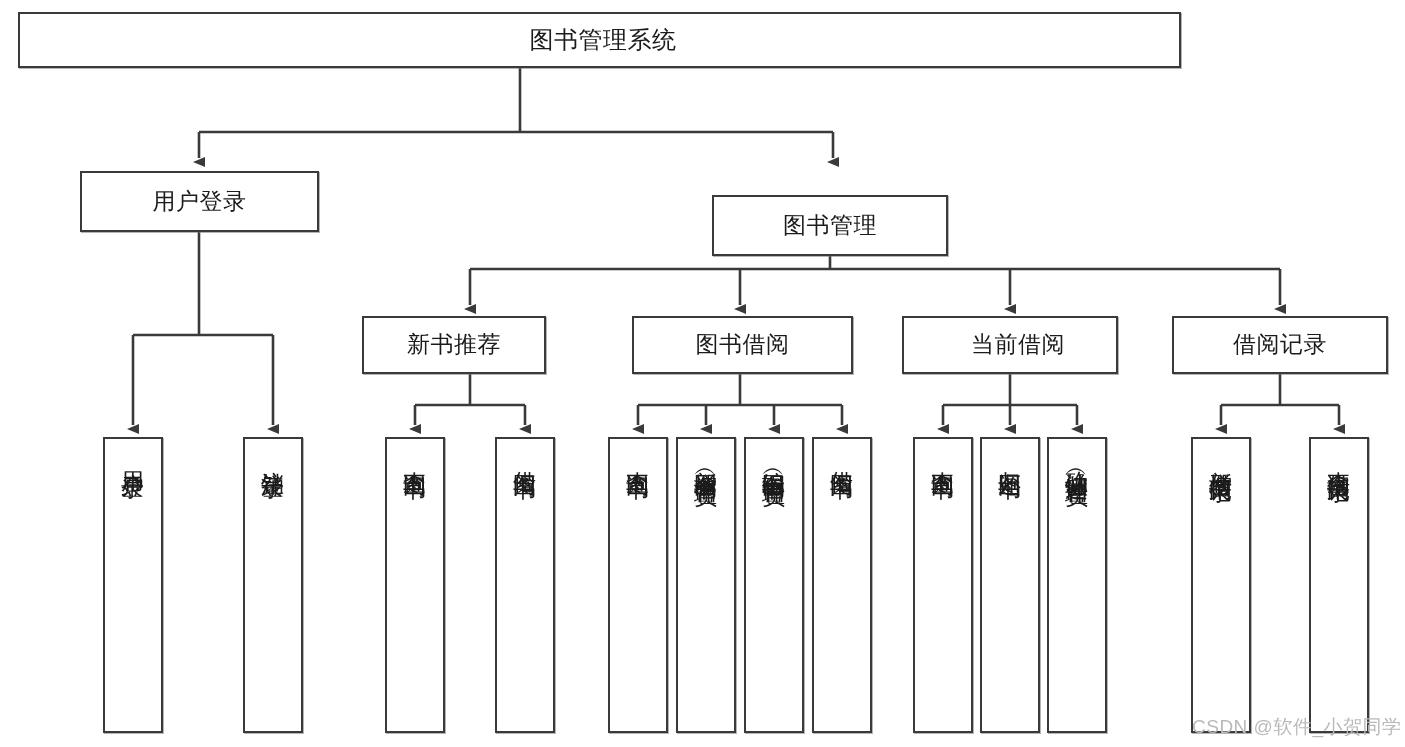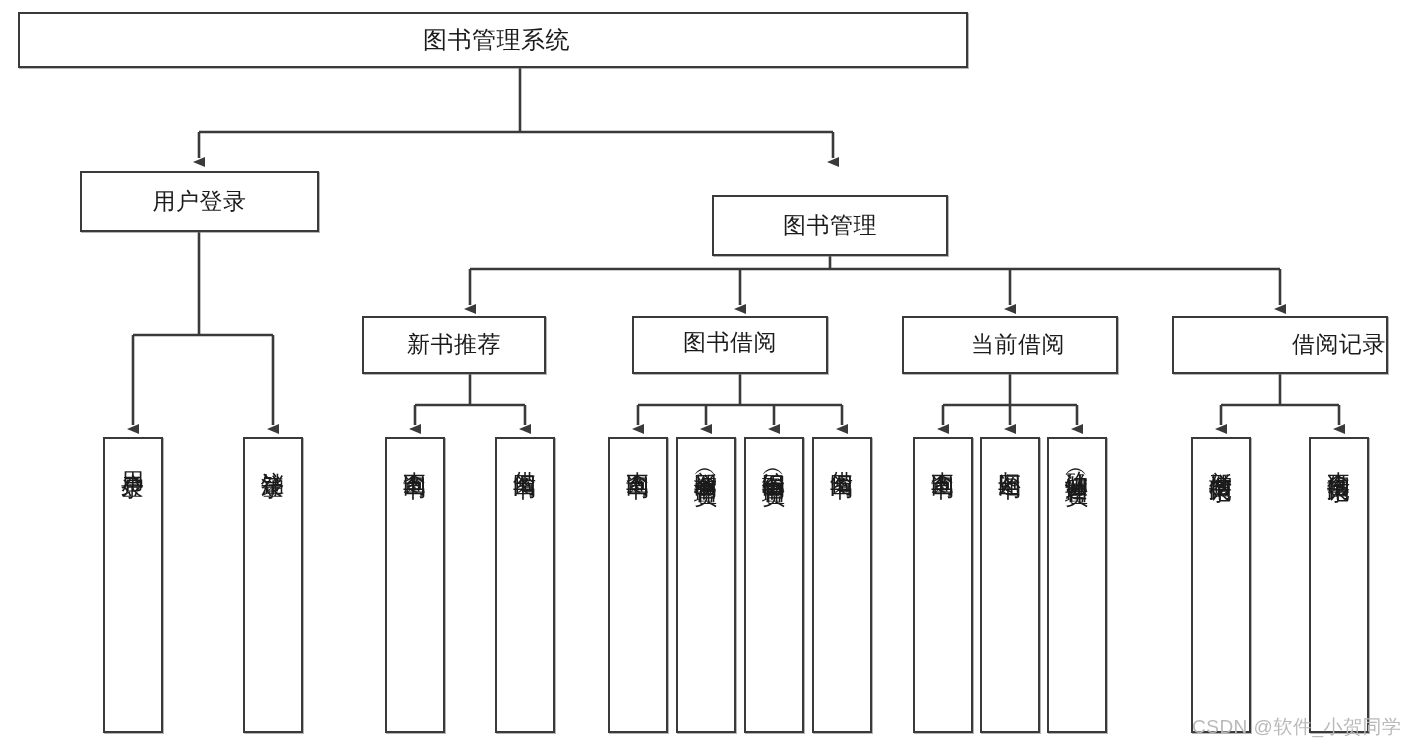--- a/index.html
+++ b/index.html
@@ -118,41 +118,41 @@
       <path d="M1010,405 L1010,425" marker-end="url(#arrow)"></path>
       <path d="M1077,405 L1077,425" marker-end="url(#arrow)"></path>
 
       <path d="M1280,374 L1280,405"></path>
       <path d="M1221,405 L1339,405"></path>
       <path d="M1221,405 L1221,425" marker-end="url(#arrow)"></path>
       <path d="M1339,405 L1339,425" marker-end="url(#arrow)"></path>
     </g>
   </svg>
 
-  <div class="node root h" style="left:18px; top:12px; width:950px; height:56px;padding-left:7px;">
+  <div class="node root h" style="left:18px; top:12px; width:1163px; height:56px;padding-left:7px;">
     <span class="lbl">图书管理系统</span>
   </div>
 
   <div class="node h" style="left:80px; top:171px; width:239px; height:61px;">
     <span class="lbl">用户登录</span>
   </div>
   <div class="node h" style="left:712px; top:171px; width:236px; height:61px;margin-top:24px;">
     <span class="lbl">图书管理</span>
   </div>
 
   <div class="node h" style="left:362px; top:316px; width:184px; height:58px;">
     <span class="lbl">新书推荐</span>
   </div>
-  <div class="node h" style="left:632px; top:316px; width:196px; height:58px;font-family:Liberation Mono, monospace;">
+  <div class="node h" style="left:632px; top:316px; width:221px; height:58px;">
     <span class="lbl">图书借阅</span>
   </div>
   <div class="node h" style="left:902px; top:316px; width:216px; height:58px;padding-left:16px;">
     <span class="lbl">当前借阅</span>
   </div>
-  <div class="node h" style="left:1172px; top:316px; width:216px; height:58px;justify-content:flex-end;">
+  <div class="node h" style="left:1172px; top:316px; width:216px; height:58px;">
     <span class="lbl">借阅记录</span>
   </div>
 
   <div class="node v" style="left:103px; top:437px; width:60px; height:296px;">
     <span class="lbl">用户登录</span>
   </div>
   <div class="node v" style="left:243px; top:437px; width:60px; height:296px;">
     <span class="lbl">注销登录</span>
   </div>
 

